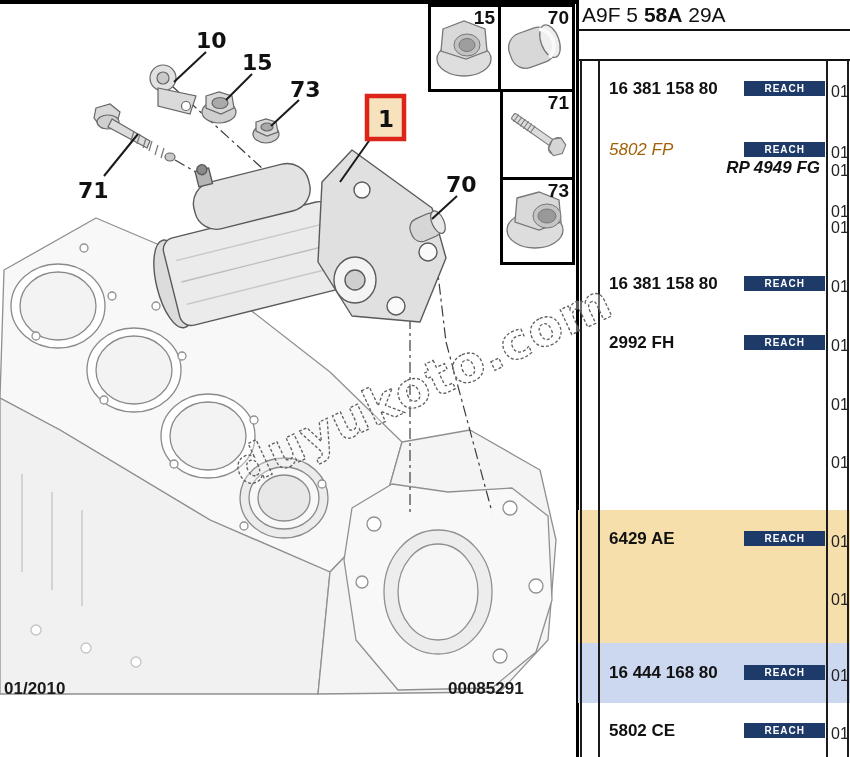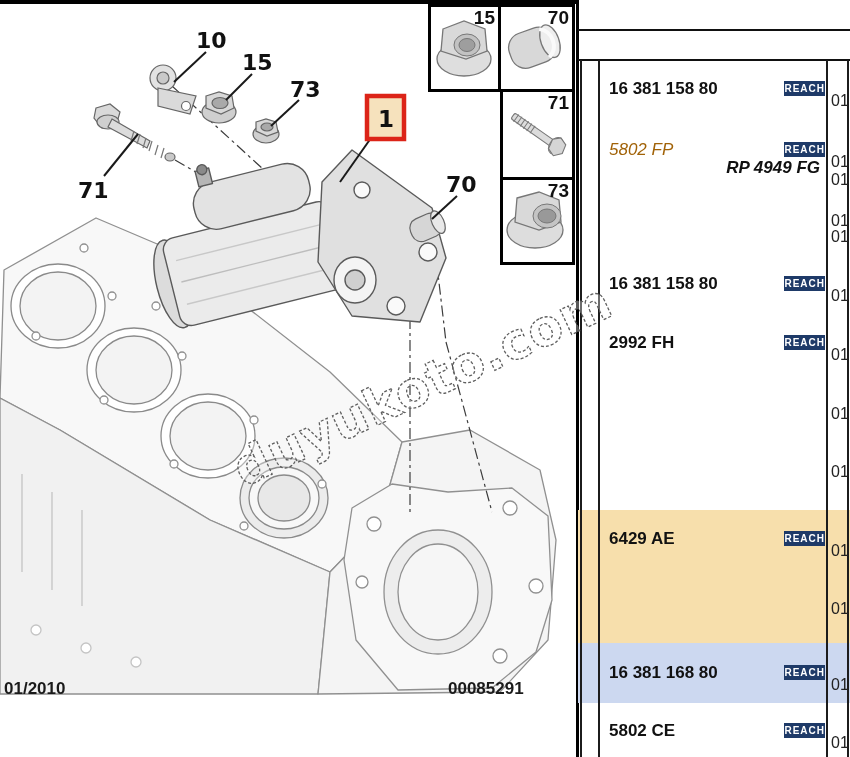--- a/index.html
+++ b/index.html
@@ -28,23 +28,23 @@
   .vl{top:60px;height:697px;width:2px;background:#1c1c1c;z-index:2;}
   #vl1{left:580px;} #vl2{left:598px;} #vl3{left:826px;} #vl4{left:847px;}
   #band-o{left:578px;top:510px;width:272px;height:133px;z-index:1;}
   #band-b{left:578px;top:643px;width:272px;height:60px;z-index:1;}
   #hdr{left:582px;top:3px;font-size:21px;color:#111;white-space:nowrap;z-index:2;}
   #hdr .b{font-weight:bold;}
   .r{position:absolute;left:578px;width:272px;height:20px;line-height:20px;z-index:4;}
   .lbl{position:absolute;left:25px;top:0;font-weight:bold;font-size:17px;color:#111;white-space:nowrap;margin-left:6px;}
   .lbl.it{font-style:italic;font-weight:normal;color:#a16207;}
   .lbl.rp{left:auto;right:30px;font-style:italic;font-weight:bold;color:#111;}
-  .qty{position:absolute;left:253px;top:12px;font-size:16px;color:#222;}
+  .qty{position:absolute;left:253px;top:3px;font-size:16px;color:#222;}
   .reach{position:absolute;right:25px;top:2px;background:#1E3A68;color:#fff;
-         font-size:10px;font-weight:bold;letter-spacing:1px;padding:1px 0;line-height:13px;}
+         font-size:10px;font-weight:bold;letter-spacing:1px;padding:1px 20px;line-height:13px;}
 </style>
 </head>
 <body>
 
 <div id="screen">
 
   <svg id="diagram-svg" class="abs" width="578" height="757" viewBox="0 0 578 757">
 
     <g stroke="#909090" stroke-width="1.3" stroke-linejoin="round" fill="#f9f9f9">
       <path d="M4,270 L96,218 L176,252 L330,372 L402,442 L380,520 L330,572 L210,520 L60,430 L0,398 Z" fill="#f8f8f8"></path>
@@ -228,20 +228,21 @@
   <div id="th73" class="thumb">
     <svg width="69" height="82" viewBox="0 0 69 82">
       <ellipse cx="32" cy="50" rx="28" ry="18" fill="#dddddd" stroke="#777" stroke-width="1.3"></ellipse>
       <path d="M14,18 L36,12 L56,20 L58,42 L36,50 L12,42 Z" fill="#d9d9d9" stroke="#777" stroke-width="1.3"></path>
       <ellipse cx="44" cy="36" rx="14" ry="12" fill="#c4c4c4" stroke="#777"></ellipse>
       <ellipse cx="44" cy="36" rx="9" ry="7" fill="#999999" stroke="#777"></ellipse>
     </svg>
     <span class="tnum">73</span>
   </div>
 
+  <div id="hdr" class="abs"><span>A9F 5</span>&nbsp;<span class="b">58A</span>&nbsp;<span>29A</span></div>
 
   <div id="hl1" class="abs hl"></div>
   <div id="hl2" class="abs hl"></div>
 
   <div id="band-o" class="abs" style="background:#F7DFAC"></div>
   <div id="band-b" class="abs" style="background:#CCD8F0"></div>
 
   <div id="vl1" class="abs vl"></div>
   <div id="vl2" class="abs vl"></div>
   <div id="vl3" class="abs vl"></div>
@@ -285,21 +286,21 @@
   </div>
   <div class="r" style="top:529px">
     <span class="lbl">6429 AE</span>
     <span class="reach">REACH</span>
     <span class="qty">01</span>
   </div>
   <div class="r" style="top:587px">
     <span class="qty">01</span>
   </div>
   <div class="r" style="top:663px">
-    <span class="lbl">16 381 168 80</span>
+    <span class="lbl">16 444 168 80</span>
     <span class="reach">REACH</span>
     <span class="qty">01</span>
   </div>
   <div class="r" style="top:721px">
     <span class="lbl">5802 CE</span>
     <span class="reach">REACH</span>
     <span class="qty">01</span>
   </div>
 
 </div>

